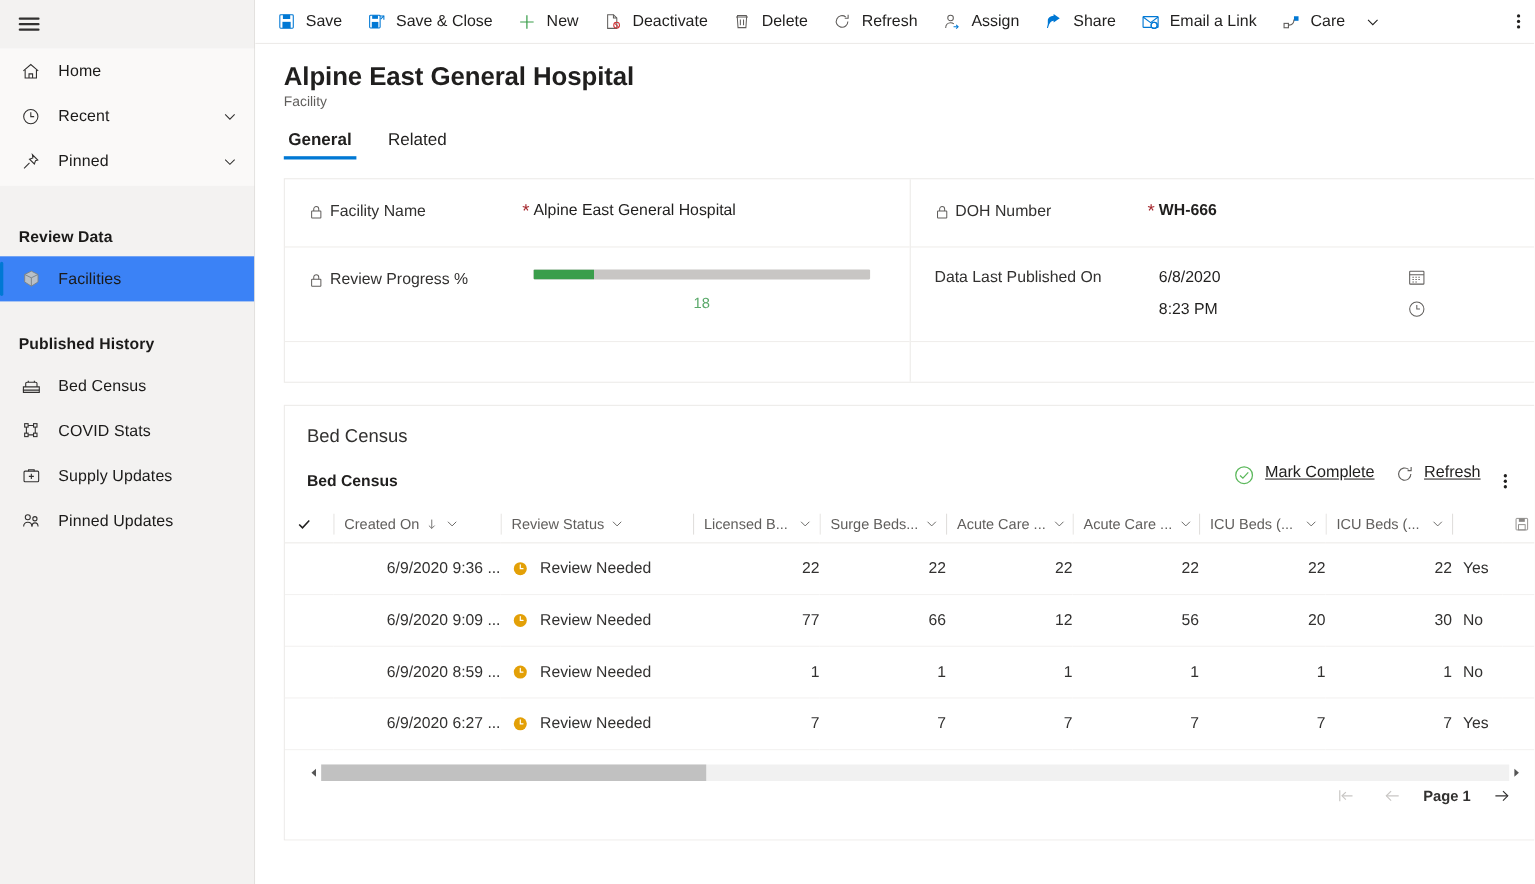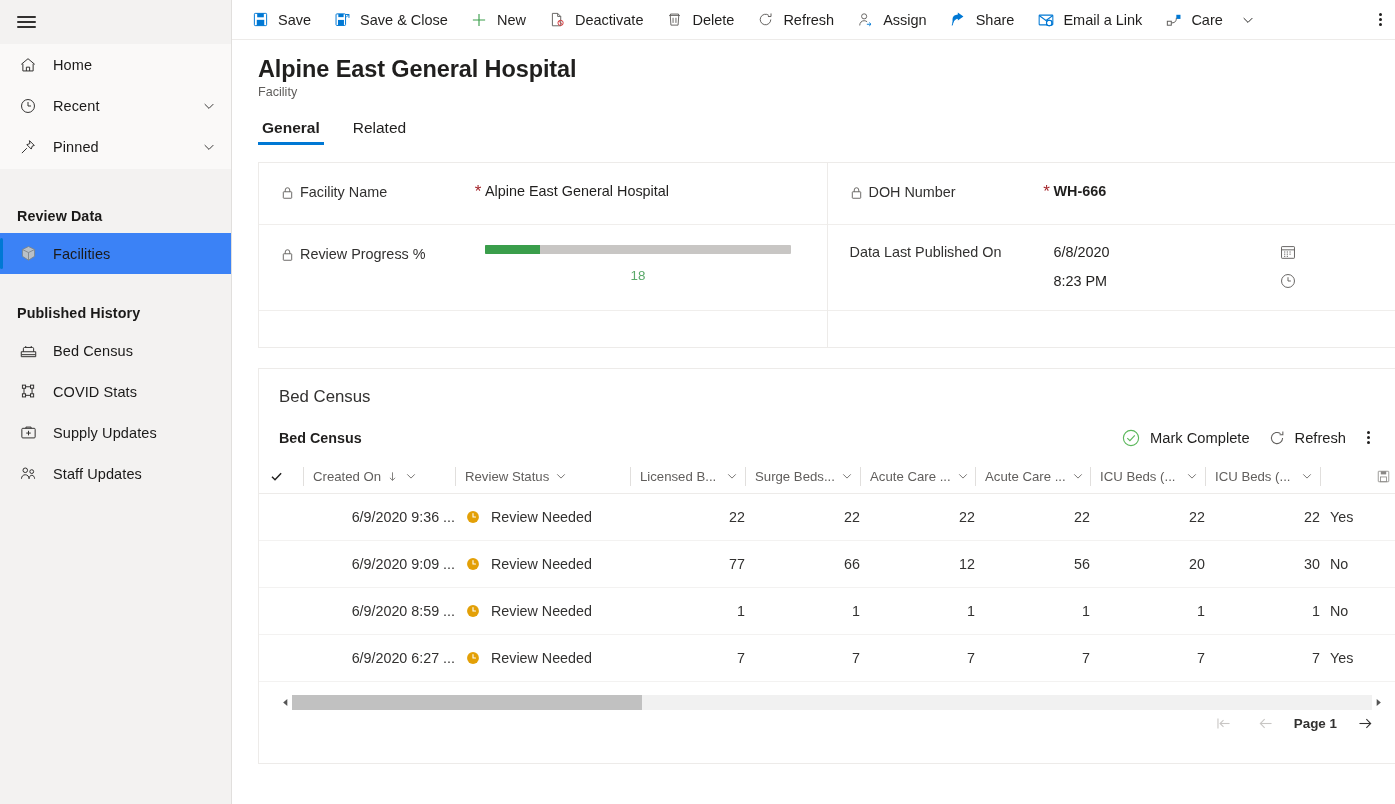--- a/index.html
+++ b/index.html
@@ -129,21 +129,21 @@
 
   
   .grid-card {
     margin: 20px 0 0 26px; width: 1138px; height: 396px;
     border: 1px solid #edebe9; background: #ffffff; position: relative;
   }
   .grid-title { font-size: 16.8px; color: #323130; padding: 18px 0 0 20px; }
   .grid-bar { display: flex; align-items: center; padding: 17px 0 0 20px; height: 44px; }
   .grid-subtitle { font-size: 14.3px; font-weight: 700; color: #201f1e; }
   .grid-actions { margin-left: auto; display: flex; align-items: center; padding-right: 14px; }
-  .gact { display: flex; align-items: center; padding: 0 9px; height: 32px; cursor: pointer; }
+  .gact { display: flex; align-items: flex-start; padding: 0 9px; height: 32px; cursor: pointer; text-decoration: underline; }
   .gact .gl { margin-left: 9px; font-size: 14.7px; color: #201f1e; }
   .gact-more { width: 26px; display:flex; align-items:center; justify-content:center; height:32px; cursor:pointer;}
 
   table.grid { width: 100%; border-collapse: collapse; table-layout: fixed; margin-top: 9px; }
   table.grid th {
     font-size: 13.2px; font-weight: 400; color: #605e5c; text-align: left;
     height: 33px; padding: 0 0 0 10px; border-bottom: 1px solid #edebe9;
     position: relative; cursor: pointer; white-space: nowrap; overflow: hidden;
   }
   table.grid th .thin { display: flex; align-items: center; gap: 5px; }
@@ -294,21 +294,21 @@
 
     <div class="nav-item">
       <span class="nav-ico">
         <svg width="19" height="19" viewBox="0 0 20 20" fill="none" stroke="#323130" stroke-width="1.05">
           <circle cx="6.6" cy="6.6" r="2.4"></circle>
             <path d="M2.6 15.5c0-2.5 1.8-4.2 4-4.2s4 1.7 4 4.2"></path>
           <circle cx="13.4" cy="8" r="2"></circle>
             <path d="M10.6 15.5c0-2.1 1.3-3.6 2.9-3.6s2.9 1.5 2.9 3.6"></path>
         </svg>
       </span>
-      <span class="nav-label">Staff Updates</span>
+      <span class="nav-label">Pinned Updates</span>
     </div>
   </div>
 
   <div class="main">
 
     <div class="cmdbar">
 
       <div class="cmd">
         <span class="ci">
           <svg width="17" height="17" viewBox="0 0 20 20" fill="none" stroke="#0078d4" stroke-width="1.15">

